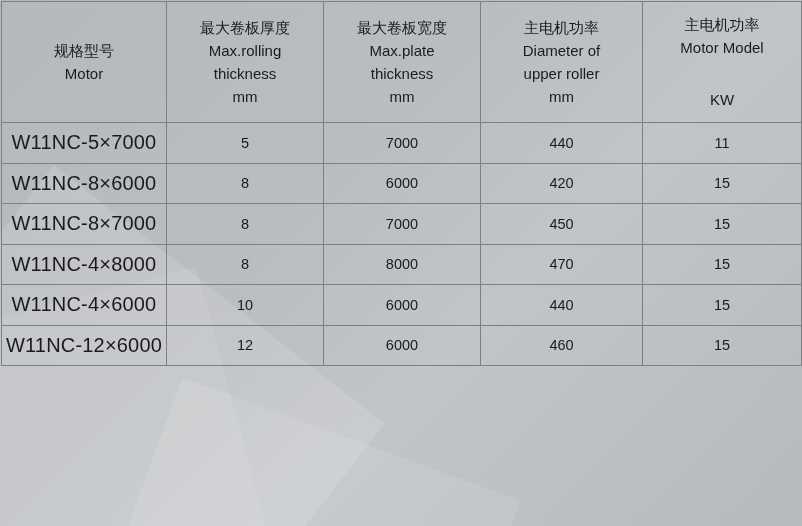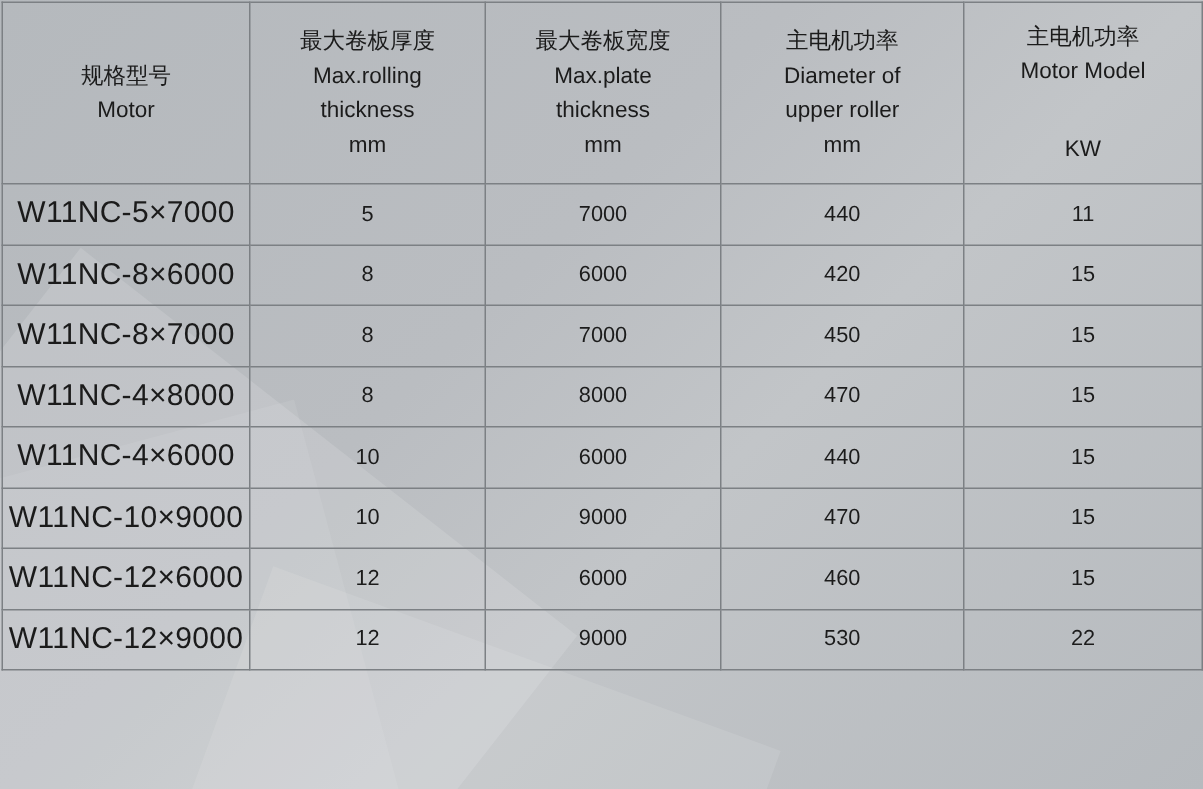--- a/index.html
+++ b/index.html
@@ -168,36 +168,22 @@
         <td>15</td>
       </tr>
       <tr>
         <td class="model">W11NC-4×6000</td>
         <td>10</td>
         <td>6000</td>
         <td>440</td>
         <td>15</td>
       </tr>
       <tr>
-        <td class="model">W11NC-10×9000</td>
-        <td>10</td>
-        <td>9000</td>
-        <td>470</td>
-        <td>15</td>
-      </tr>
-      <tr>
         <td class="model">W11NC-12×6000</td>
         <td>12</td>
         <td>6000</td>
         <td>460</td>
         <td>15</td>
-      </tr>
-      <tr>
-        <td class="model">W11NC-12×9000</td>
-        <td>12</td>
-        <td>9000</td>
-        <td>530</td>
-        <td>22</td>
       </tr>
 
     </tbody>
   </table>
 </div>
 
 </body></html>

